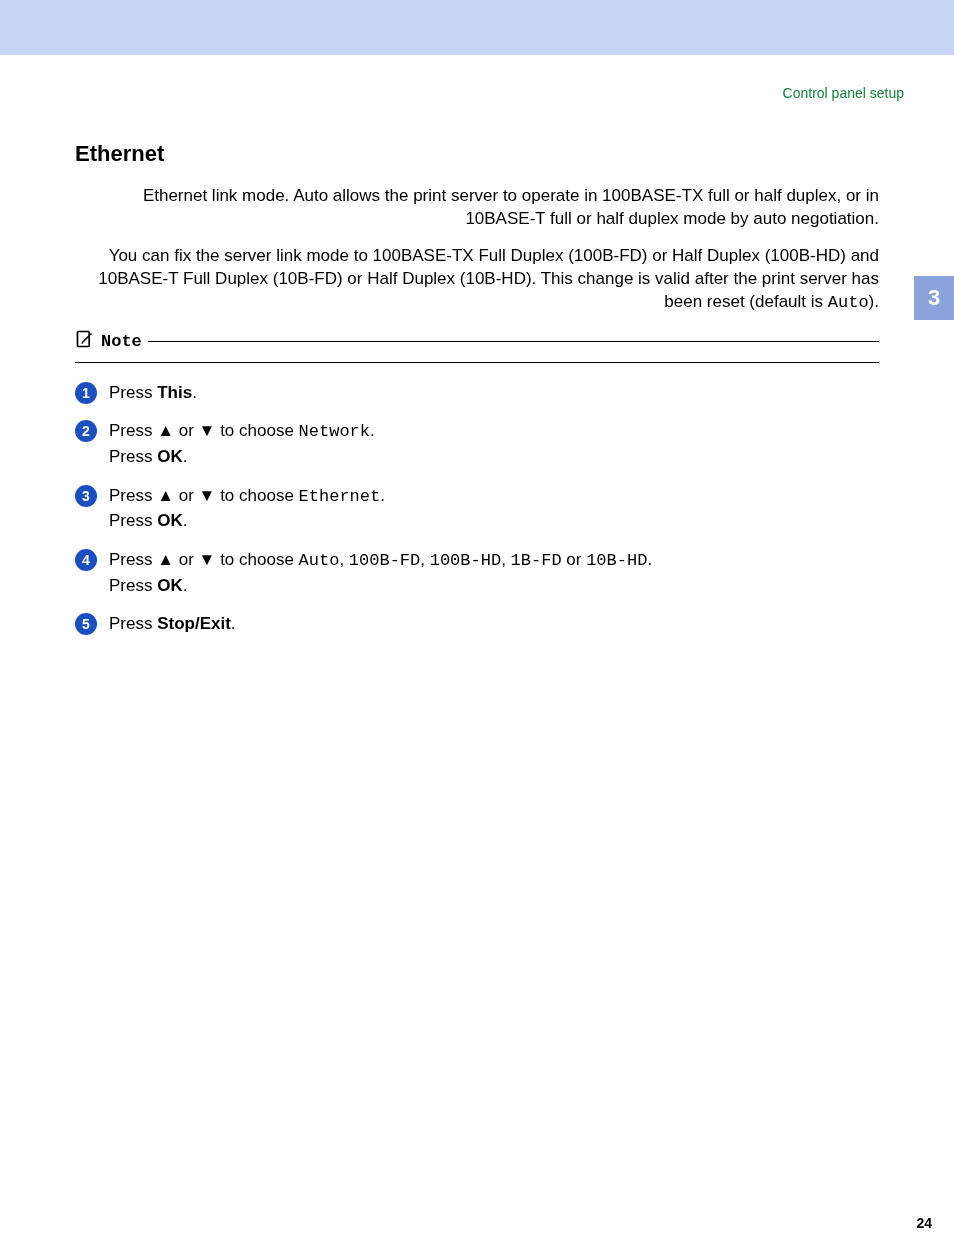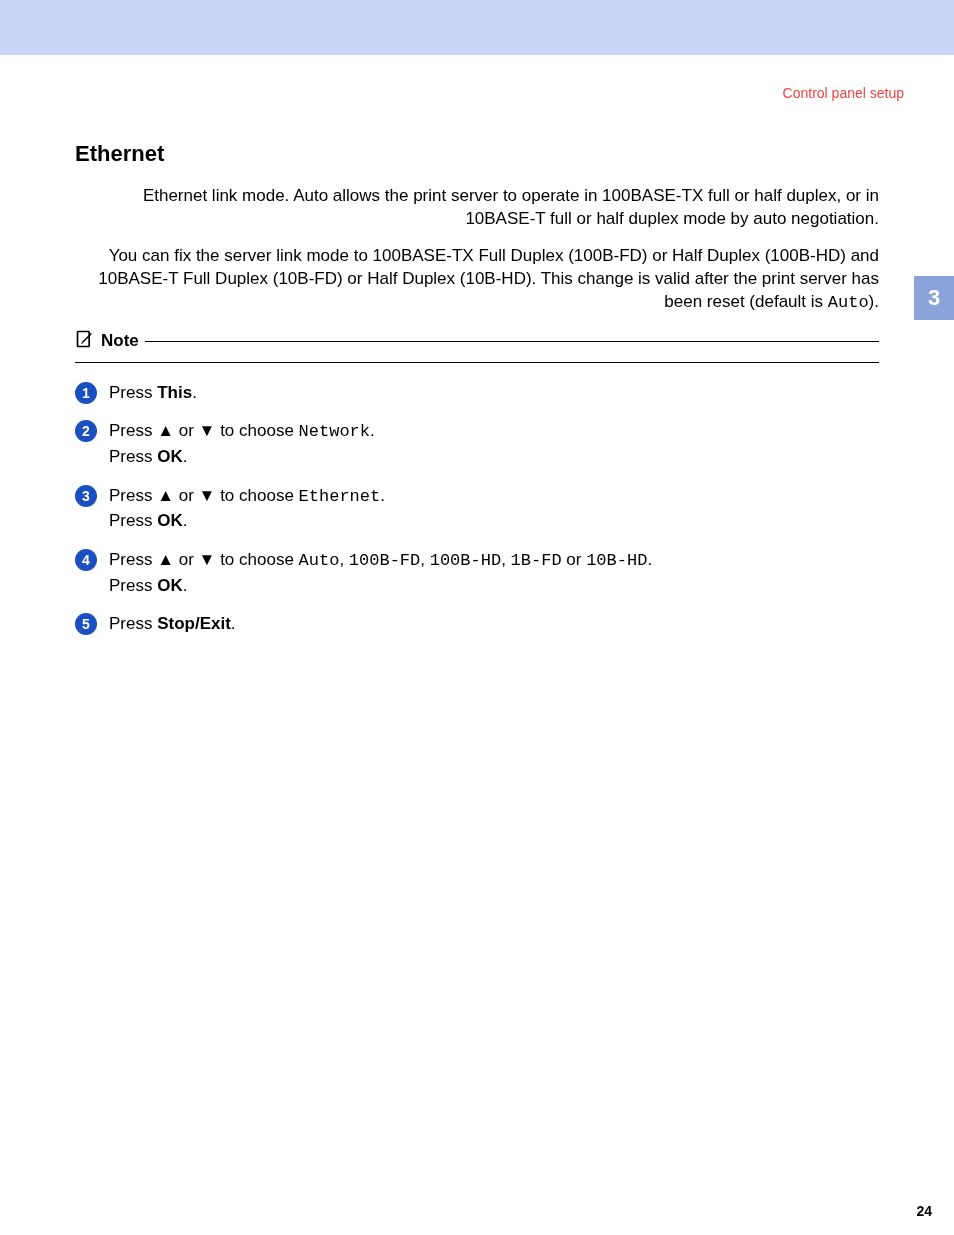--- a/index.html
+++ b/index.html
@@ -12,21 +12,21 @@
     color: #000000;
   }
   .top-band {
     width: 100%;
     height: 55px;
     background: #c9d6f5;
   }
   .header-right {
     text-align: right;
     font-size: 14px;
-    color: #ef4444;
+    color: #15803d;
     margin: 30px 50px 0 0;
   }
   .content {
     margin: 40px 75px 0 75px;
     position: relative;
   }
   h1.section-title {
     font-size: 22px;
     font-weight: bold;
     margin: 0 0 18px 0;
@@ -35,20 +35,21 @@
     margin: 0 0 14px 0;
     line-height: 1.35;
     text-align: right;
   }
   .mono {
     font-family: Liberation Mono, monospace;
     margin-top: 13px;
   }
   .note-block {
     margin-top: 8px;
+    font-family: Liberation Mono, monospace;
   }
   .note-header {
     display: flex;
     align-items: center;
     gap: 6px;
   }
   .note-line {
     flex: 1;
     height: 1px;
     background: #000;
@@ -102,21 +103,21 @@
     background: #8aa4db;
     color: #ffffff;
     font-size: 22px;
     font-weight: bold;
     display: flex;
     align-items: center;
     justify-content: center;
   }
   .page-number-bar {
     position: absolute;
-    bottom: 12px;
+    bottom: 0;
     right: 0;
     display: flex;
     align-items: flex-end;
   }
   .page-number {
     font-size: 14px;
     font-weight: bold;
     padding: 4px 8px;
   }
   .page-number-accent {

